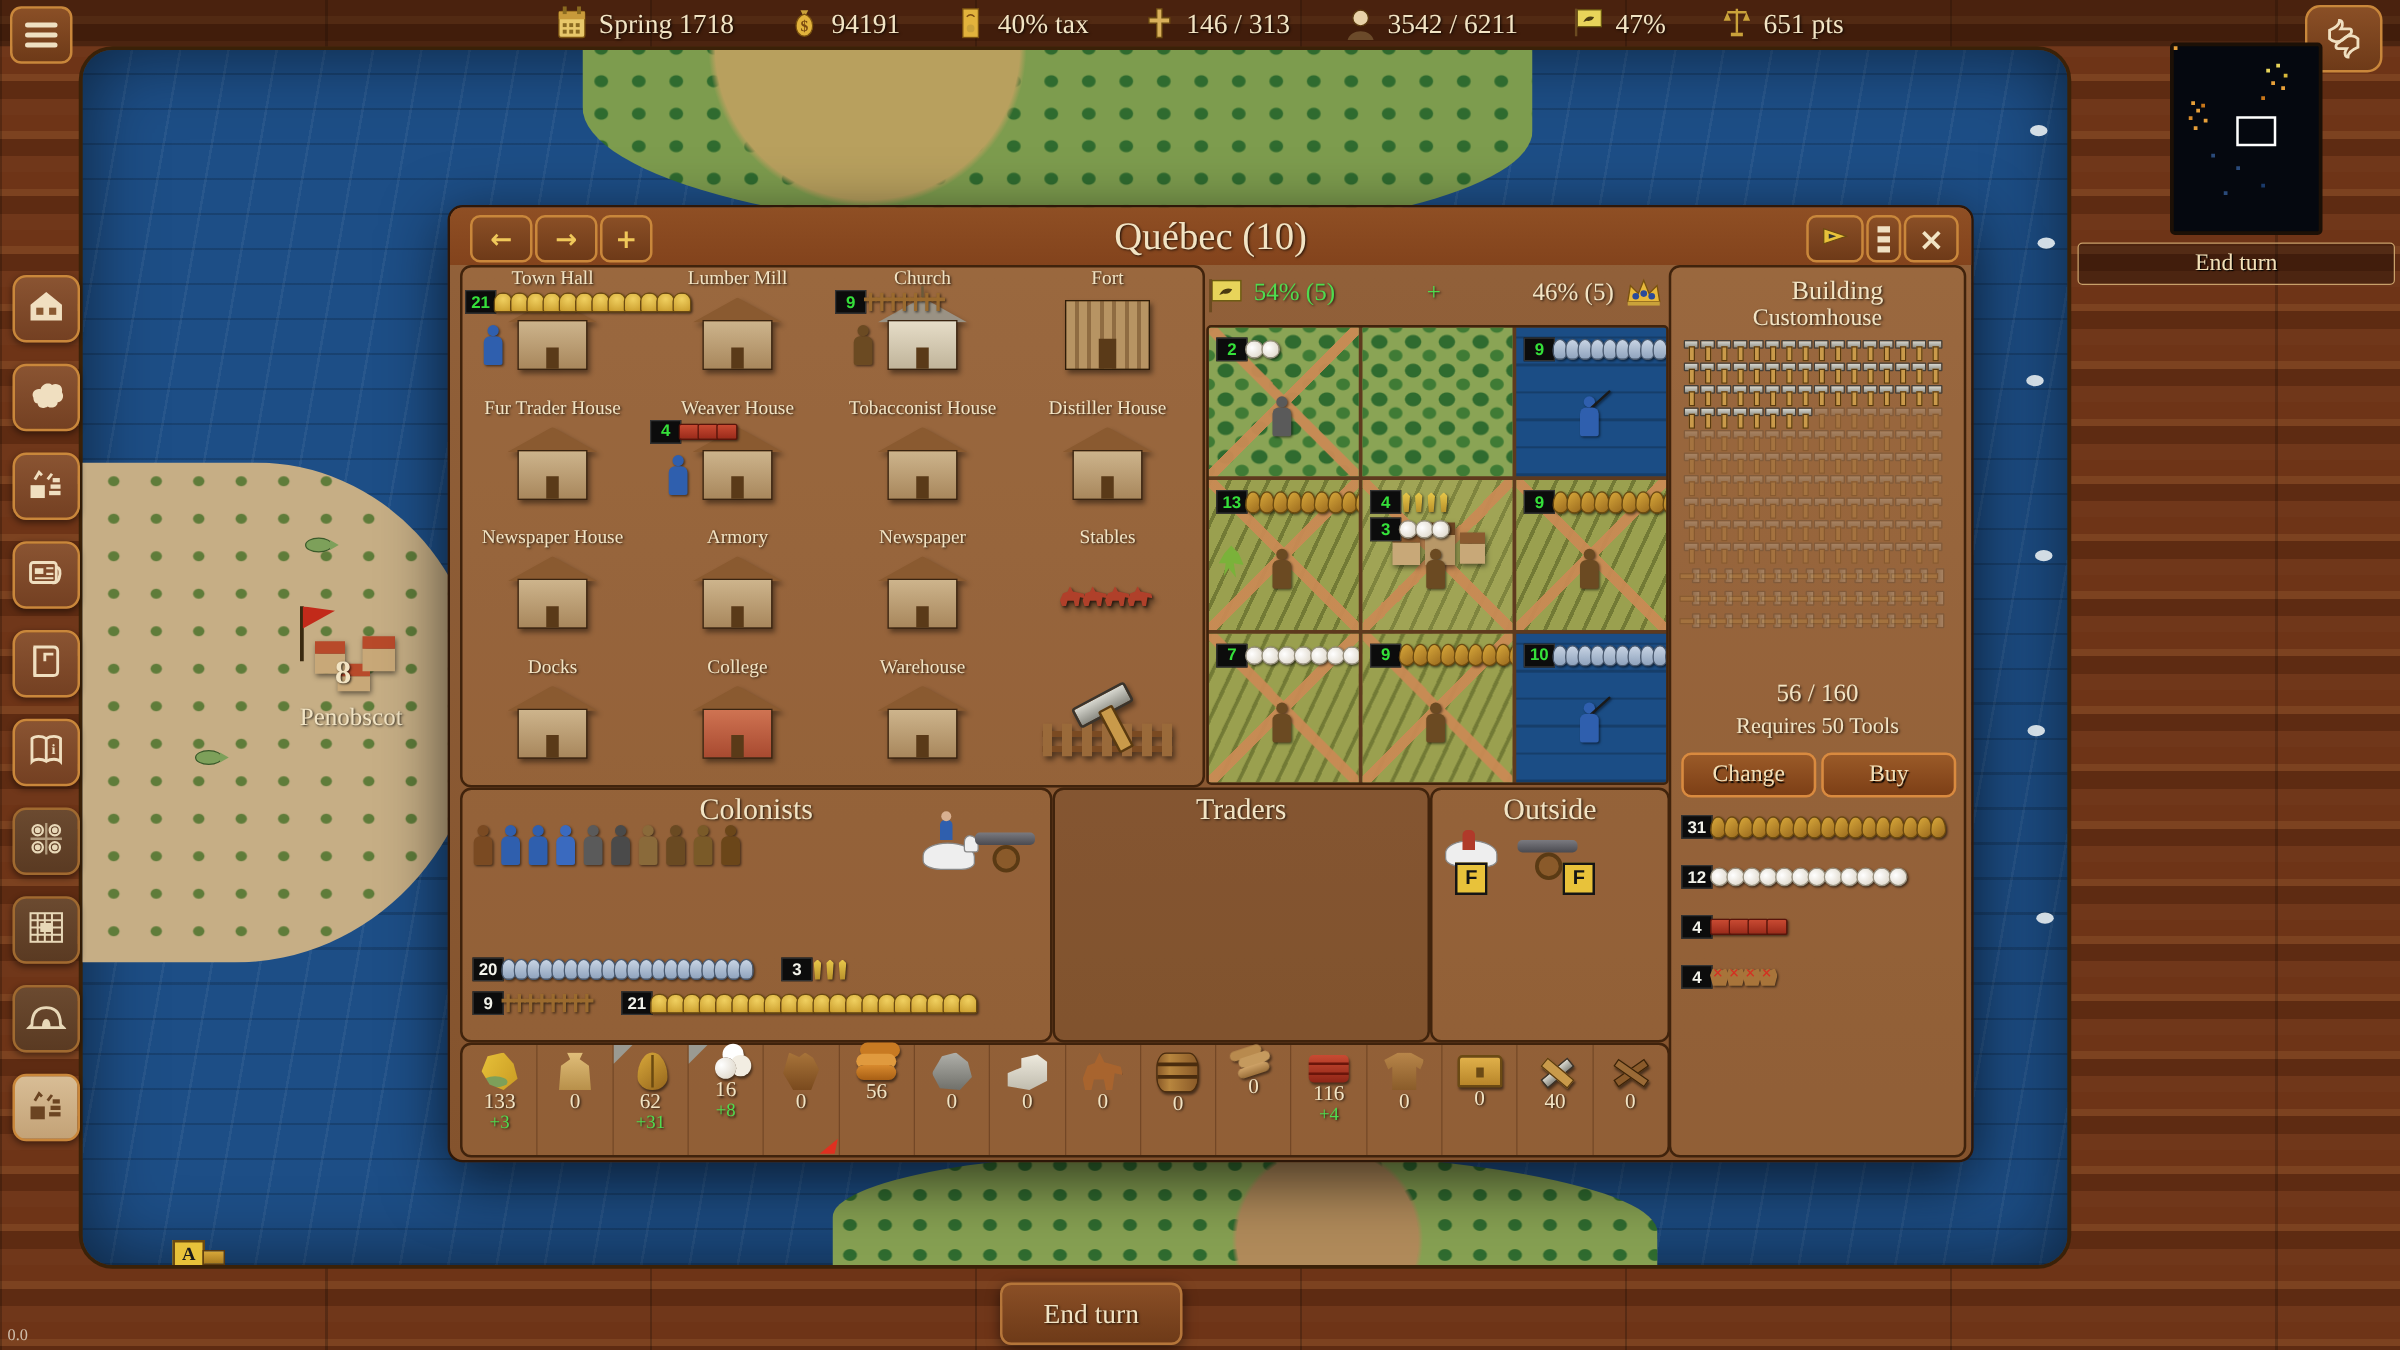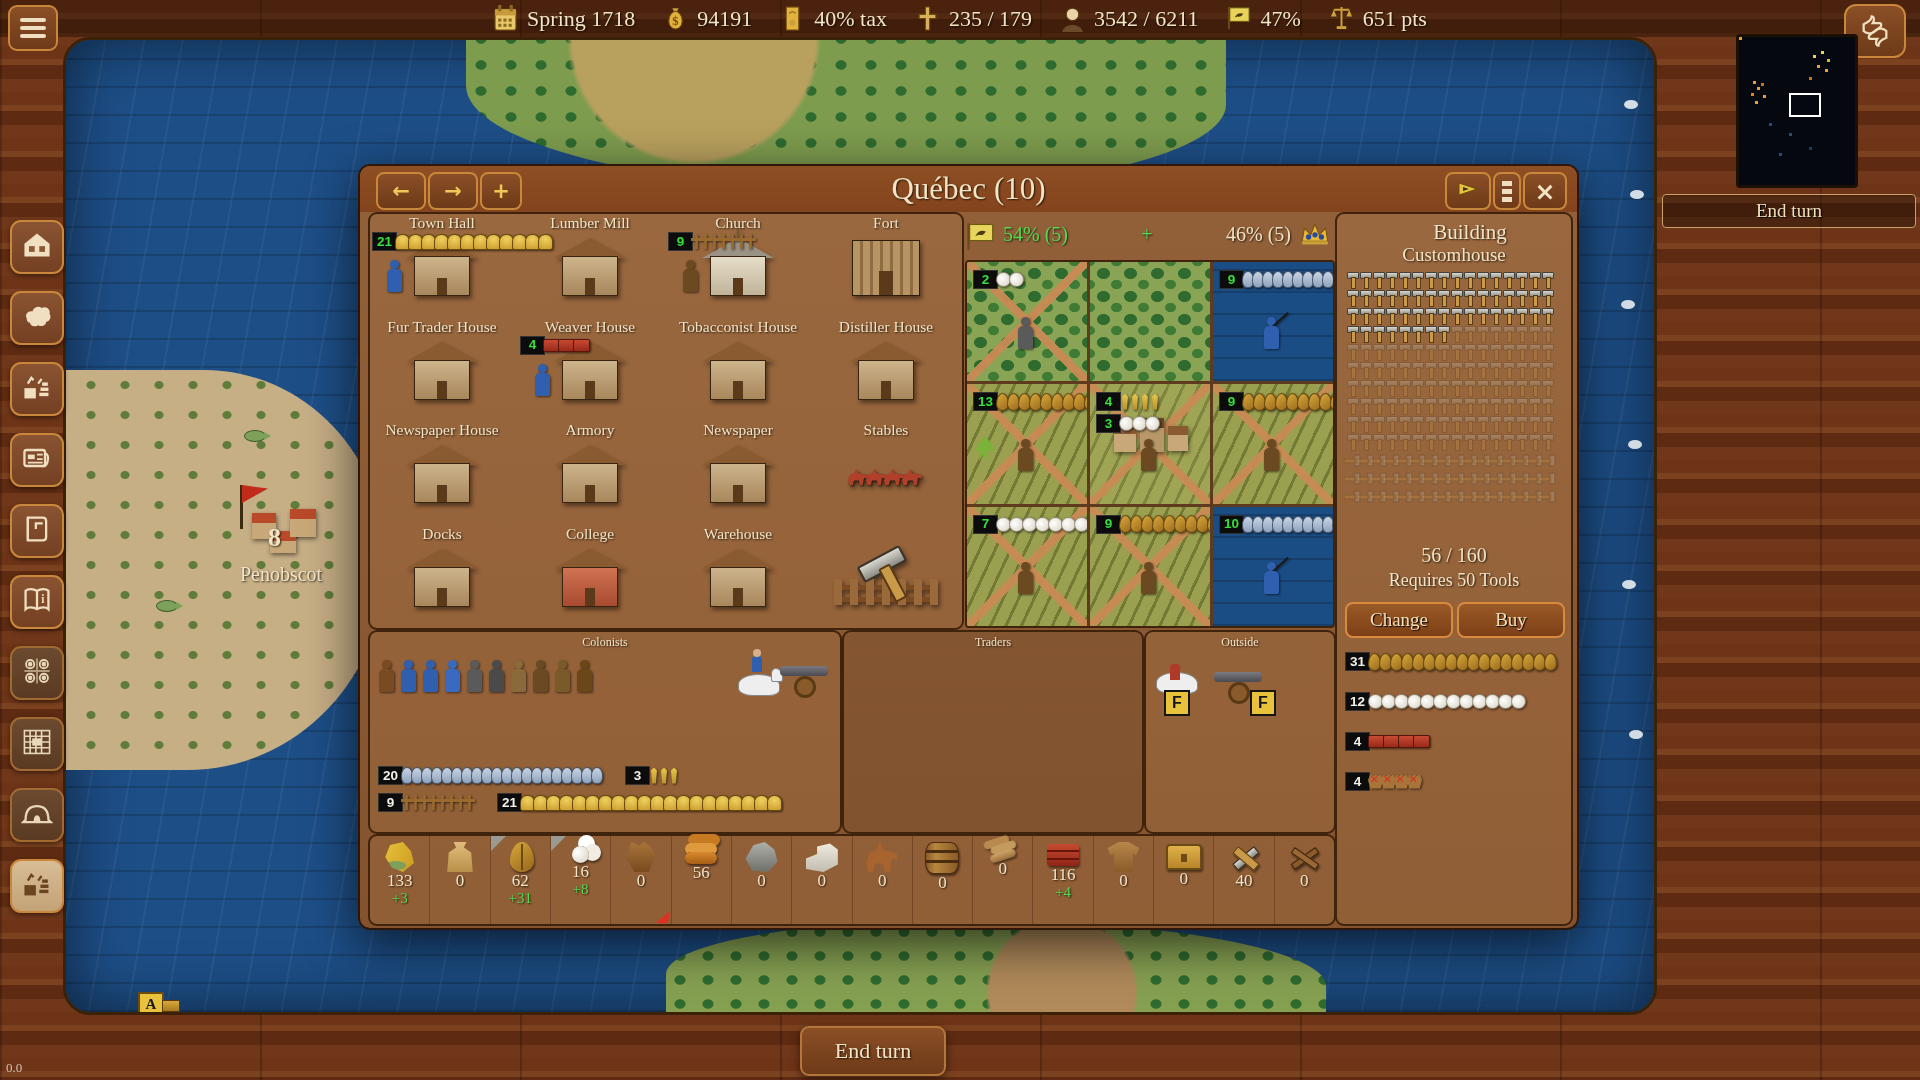--- a/index.html
+++ b/index.html
@@ -5,21 +5,21 @@
   html,body{margin:0;padding:0;background:#2a1208;font-family:"Liberation Serif","DejaVu Serif",serif;}
   #stage{position:relative;width:1920px;height:1080px;overflow:hidden;
     background:
       repeating-linear-gradient(90deg, rgba(0,0,0,.22) 0 2px, transparent 2px 260px),
       repeating-linear-gradient(180deg, #6e3417 0 13px, #7c4220 13px 19px, #5e2b12 19px 33px, #70371a 33px 46px);}
   .cream{color:#f2e4c4;text-shadow:1px 1px 2px rgba(0,0,0,.75);}
   .green{color:#4fdc4f;text-shadow:1px 1px 2px rgba(0,0,0,.75);}
 
   
   #topbar{position:absolute;left:0;top:0;right:0;height:37px;background:rgba(30,13,5,.45);
-    display:flex;align-items:center;justify-content:center;gap:28px;font-size:22px;}
+    display:flex;align-items:center;justify-content:center;gap:44px;font-size:22px;}
   .tb-item{display:flex;align-items:center;gap:9px;}
   .tb-ic{width:25px;height:27px;display:inline-block;}
   #menu-btn{position:absolute;left:8px;top:5px;width:46px;height:42px;border-radius:9px;border:2px solid #c9873b;
     background:linear-gradient(#8a4f26,#6e3a18);display:flex;flex-direction:column;justify-content:center;gap:4px;align-items:center;}
   #menu-btn i{display:block;width:26px;height:4px;background:#efe0c2;border-radius:2px;}
   #thumbs-btn{position:absolute;right:14px;top:4px;width:58px;height:50px;border-radius:12px;border:2px solid #c9873b;
     background:linear-gradient(#8a4f26,#6e3a18);display:flex;align-items:center;justify-content:center;}
 
   
   #map{position:absolute;left:66px;top:40px;width:1588px;height:972px;border-radius:24px;overflow:hidden;
@@ -84,21 +84,21 @@
   #dlg-title{position:absolute;left:0;top:0;right:0;height:46px;background:linear-gradient(#8f4f24,#83431c);
     border-radius:10px 10px 0 0;display:flex;align-items:center;justify-content:center;font-size:31px;}
   .tbtn{position:absolute;top:6px;height:34px;border-radius:8px;border:2px solid #c9873b;background:linear-gradient(#8a4f26,#6e3a18);
     display:flex;align-items:center;justify-content:center;color:#f0c85a;font-family:"DejaVu Sans",sans-serif;font-size:21px;font-weight:bold;}
   #btn-back{left:16px;width:46px;} #btn-fwd{left:68px;width:46px;} #btn-split{left:120px;width:38px;}
   #btn-pennant{left:1085px;width:42px;} #btn-list{left:1133px;width:24px;flex-direction:column;gap:3px;}
   #btn-list i{display:block;width:10px;height:5px;background:#efe0c2;}
   #btn-close{left:1163px;width:40px;color:#f2e4c4;font-size:25px;}
 
   .panel{position:absolute;background:rgba(176,122,76,.30);border:2px solid #40230c;border-radius:9px;}
-  .ptitle{position:absolute;left:0;right:0;top:3px;text-align:center;font-size:12px;}
+  .ptitle{position:absolute;left:0;right:0;top:3px;text-align:center;font-size:24px;}
 
   
   #bgrid{position:absolute;left:8px;top:46px;width:592px;height:414px;display:grid;grid-template-columns:repeat(4,1fr);grid-template-rows:repeat(4,1fr);}
   .bcell{position:relative;padding-left:18px;}
   .bname{position:absolute;left:0;right:0;top:2px;text-align:center;font-size:15.5px;white-space:nowrap;}
   .bldg{position:absolute;left:50%;top:26px;width:72px;height:58px;transform:translateX(-50%);filter:drop-shadow(2px 3px 2px rgba(0,0,0,.45));}
   .bldg .roof{position:absolute;left:0;right:0;top:0;height:20px;background:#8a5a30;clip-path:polygon(0 100%,50% 0,100% 100%);}
   .bldg .bodyy{position:absolute;left:8px;right:8px;top:18px;bottom:0;background:linear-gradient(#cdb48c,#a8875c);border:1px solid #3a2410;}
   .bldg .bodyy::after{content:"";position:absolute;left:40%;bottom:0;width:20%;height:45%;background:#5a3a18;}
   .v-church .bodyy{background:linear-gradient(#e6ddc8,#c0b49a);}
@@ -275,21 +275,21 @@
             <rect x="6" y="2" width="12" height="22" fill="#e2b33c" stroke="#7a5210"></rect>
             <circle cx="12" cy="17" r="3" fill="#caa23a"></circle>
             <path d="M9 8 q3 -3 6 0" stroke="#7a4a10" fill="none"></path>
           </svg></span>
       <span class="cream">40% tax</span>
     </div>
     <div class="tb-item">
       <span class="tb-ic"><svg viewBox="0 0 24 26">
             <path d="M10 2 h4 v7 h6 v4 h-6 v11 h-4 V13 H4 V9 h6 Z" fill="#d9b05a" stroke="#6b4a10"></path>
           </svg></span>
-      <span class="cream">235 / 179</span>
+      <span class="cream">146 / 313</span>
     </div>
     <div class="tb-item">
       <span class="tb-ic"><svg viewBox="0 0 24 26">
             <circle cx="12" cy="9" r="6" fill="#e8d2a8" stroke="#5a3a10"></circle>
             <path d="M2 26 C4 17 20 17 22 26 Z" fill="#6b4a2a"></path>
           </svg></span>
       <span class="cream">3542 / 6211</span>
     </div>
     <div class="tb-item">
       <span class="tb-ic"><svg viewBox="0 0 26 26">

